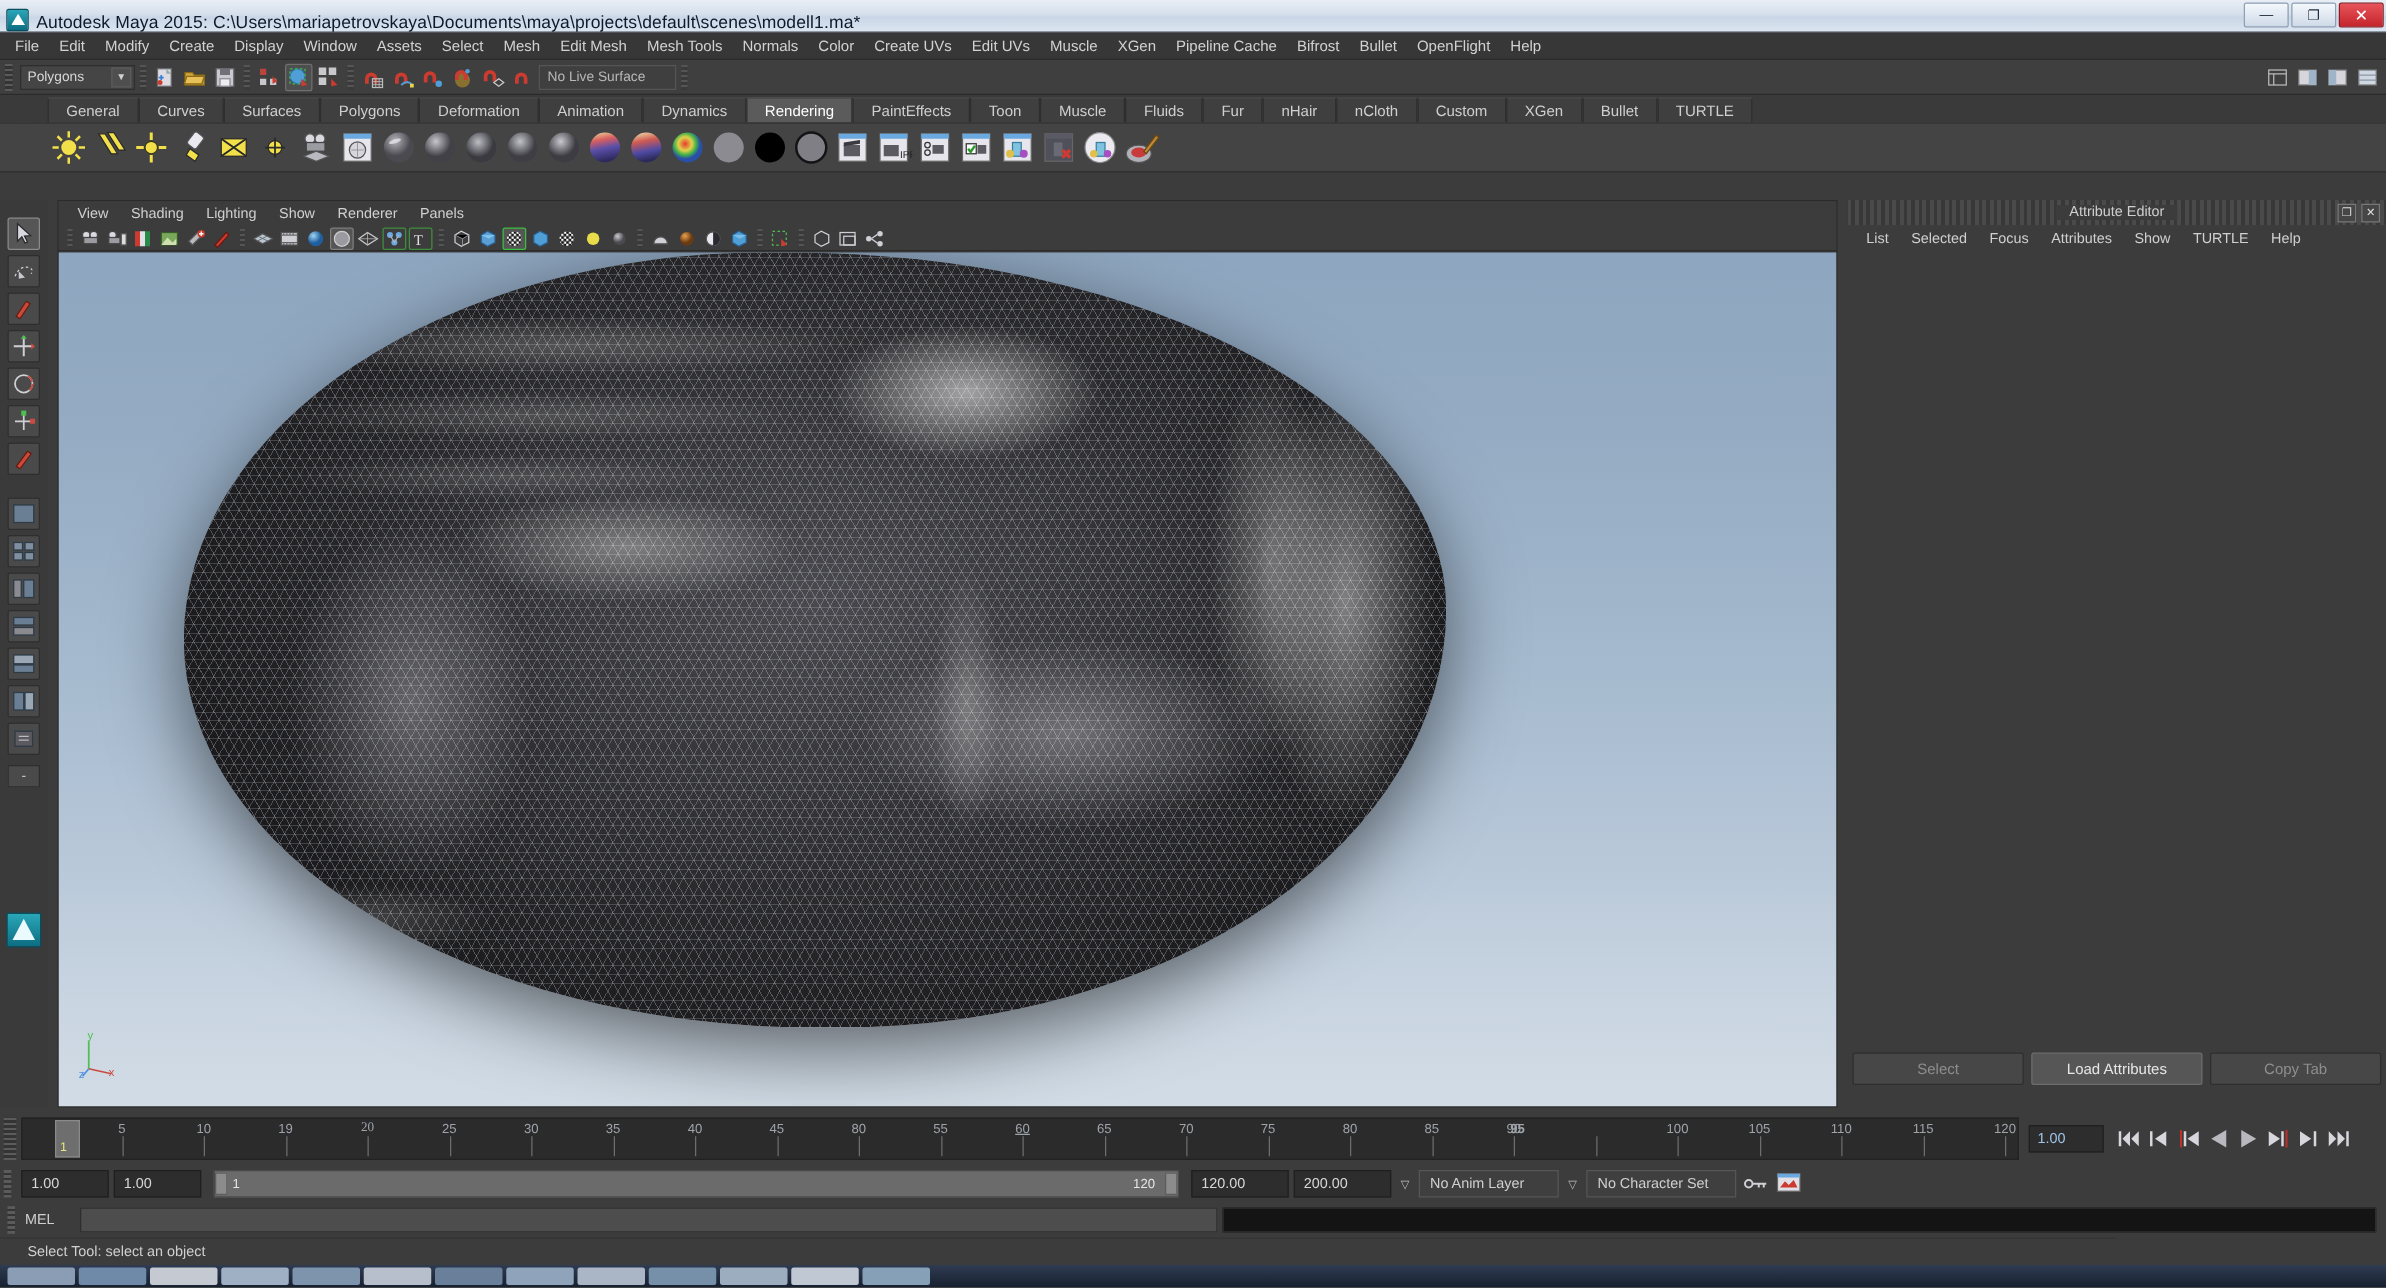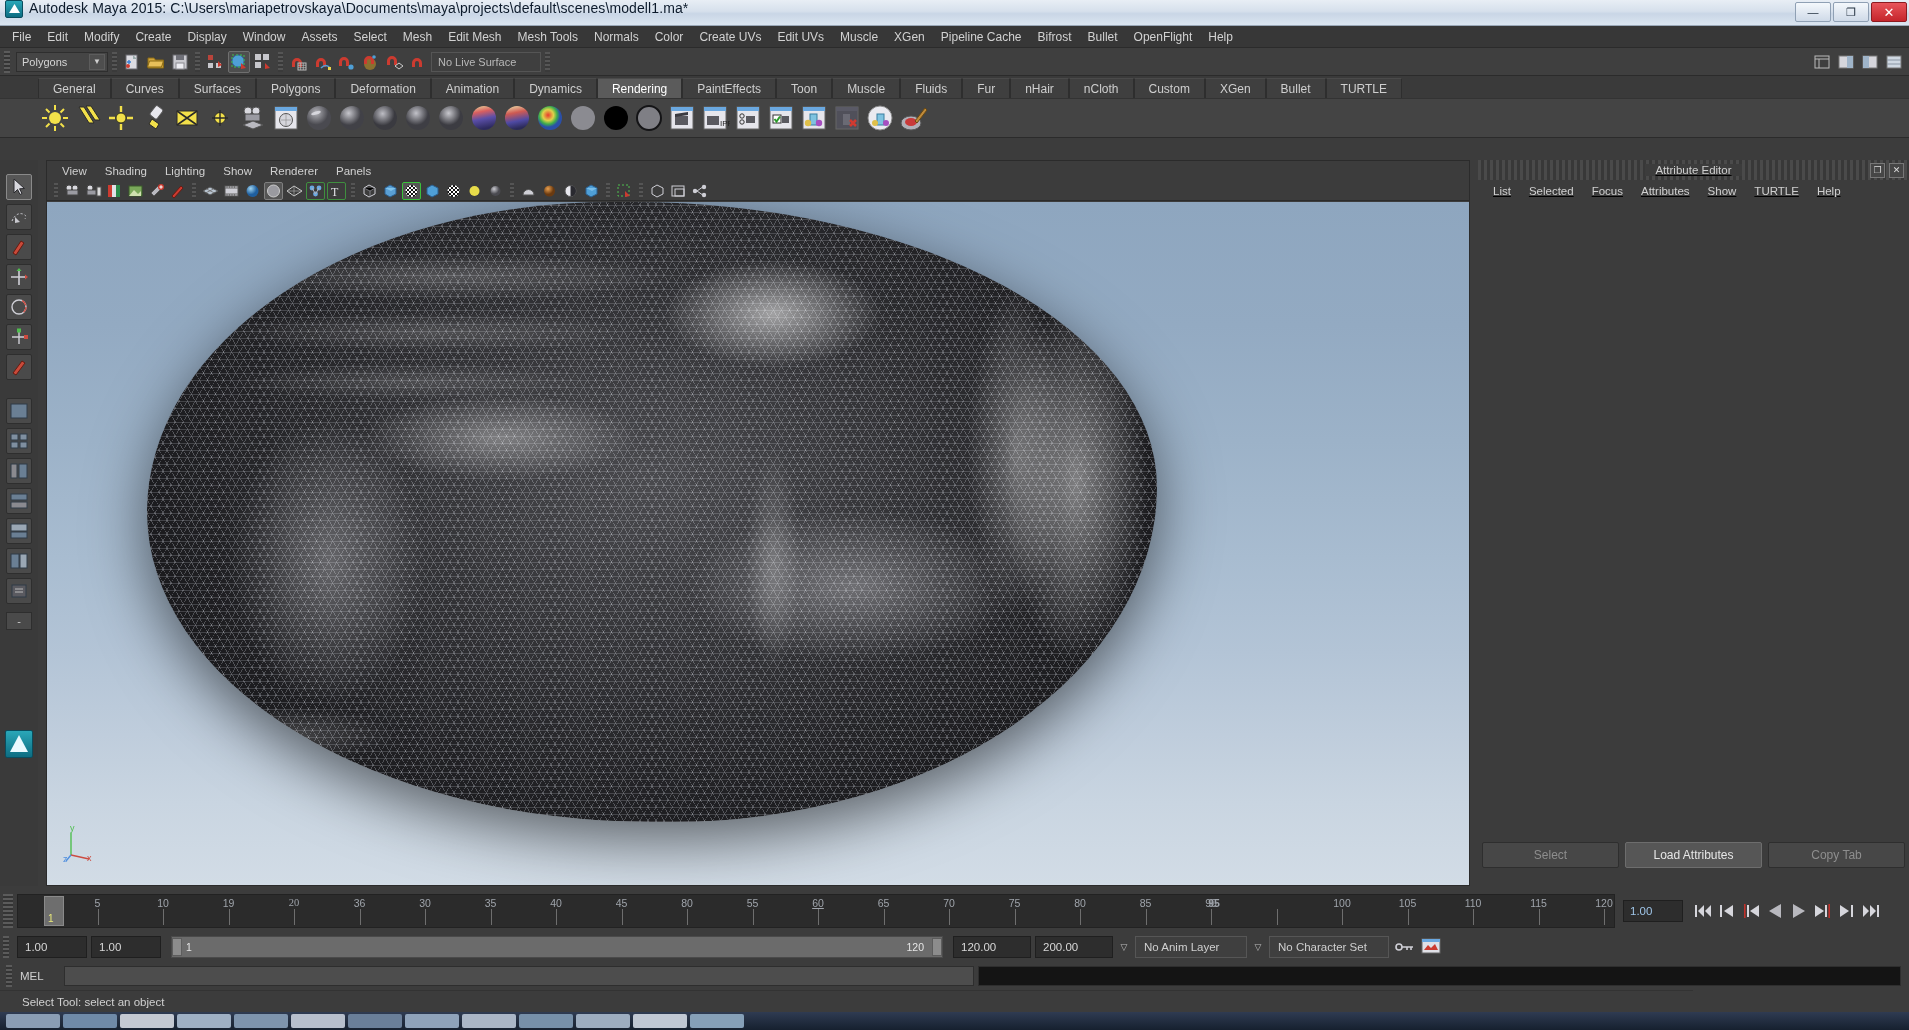--- a/index.html
+++ b/index.html
@@ -10,21 +10,21 @@
     font-family: "Liberation Sans", sans-serif;
     -webkit-font-smoothing: antialiased;
   }
   .app { position: relative; width: 1909px; height: 1030px; background: #3c3c3c; }
 
   
   .titlebar {
     position: absolute; left: 0; top: 0; width: 1909px; height: 26px;
     background: linear-gradient(to bottom, #e8eef5 0%, #d6e0ec 45%, #c9d6e6 55%, #dbe5f0 100%);
     border-bottom: 1px solid #9aa8b8;
-    display: flex; align-items: flex-start;
+    display: flex; align-items: flex-end;
   }
   .titlebar .tb-icon {
     width: 18px; height: 18px; margin-left: 5px; margin-right: 6px;
     background: linear-gradient(to bottom,#2aa7b8,#0d6d82);
     border:1px solid #0a4d5e; border-radius:2px; position: relative;
     flex: 0 0 auto;
   }
   .titlebar .tb-icon:after{
     content:""; position:absolute; left:3px; top:3px; width:11px; height:9px;
     background:#fff; clip-path: polygon(50% 0,100% 100%,0 100%);
@@ -180,21 +180,20 @@
       radial-gradient(ellipse 40px 160px at 62% 58%, rgba(255,255,255,0.22), rgba(0,0,0,0) 68%),
       radial-gradient(ellipse 150px 40px at 14% 86%, rgba(255,255,255,0.18), rgba(0,0,0,0) 70%);
     mix-blend-mode: screen; }
   .axis-gizmo { position:absolute; left:16px; bottom:22px; width:40px; height:40px; }
   .axis-gizmo span { position:absolute; font-size:9px; }
 
   
   .attr-panel {
     position:absolute; left:1478px; top:160px; width:431px; height:726px;
     background:#3c3c3c;
-    text-decoration:underline;
   }
   .attr-title {
     height:20px; display:flex; align-items:center; justify-content:center;
     font-size:11.5px; color:#cfcfcf; position:relative;
     background:
       repeating-linear-gradient(to right,#4a4a4a 0 3px,#383838 3px 6px);
   }
   .attr-title .txt { background:#3c3c3c; padding:0 10px; }
   .attr-title .wb { position:absolute; width:15px; height:15px; border:1px solid #777;
     display:flex; align-items:center; justify-content:center; font-size:9px; color:#ddd; background:#464646;}
@@ -1066,21 +1065,21 @@
       </div>
     <div class="ts-tick" style="left: 79.5px;"></div>
         <div class="ts-lbl" style="left: 79.5px;">5</div>
         <div class="ts-tick" style="left: 145px;"></div>
         <div class="ts-lbl" style="left: 145px;">10</div>
         <div class="ts-tick" style="left: 210.5px;"></div>
         <div class="ts-lbl" style="left: 210.5px;">19</div>
         <div class="ts-tick" style="left: 276px;"></div>
         <div class="ts-lbl" style="left: 276px; font-family: Liberation Serif, serif;">20</div>
         <div class="ts-tick" style="left: 341.5px;"></div>
-        <div class="ts-lbl" style="left: 341.5px;">36</div>
+        <div class="ts-lbl" style="left: 341.5px;">25</div>
         <div class="ts-tick" style="left: 407px;"></div>
         <div class="ts-lbl" style="left: 407px;">30</div>
         <div class="ts-tick" style="left: 472.5px;"></div>
         <div class="ts-lbl" style="left: 472.5px;">35</div>
         <div class="ts-tick" style="left: 538px;"></div>
         <div class="ts-lbl" style="left: 538px;">40</div>
         <div class="ts-tick" style="left: 603.5px;"></div>
         <div class="ts-lbl" style="left: 603.5px;">45</div>
         <div class="ts-tick" style="left: 669px;"></div>
         <div class="ts-lbl" style="left: 669px;">80</div>

